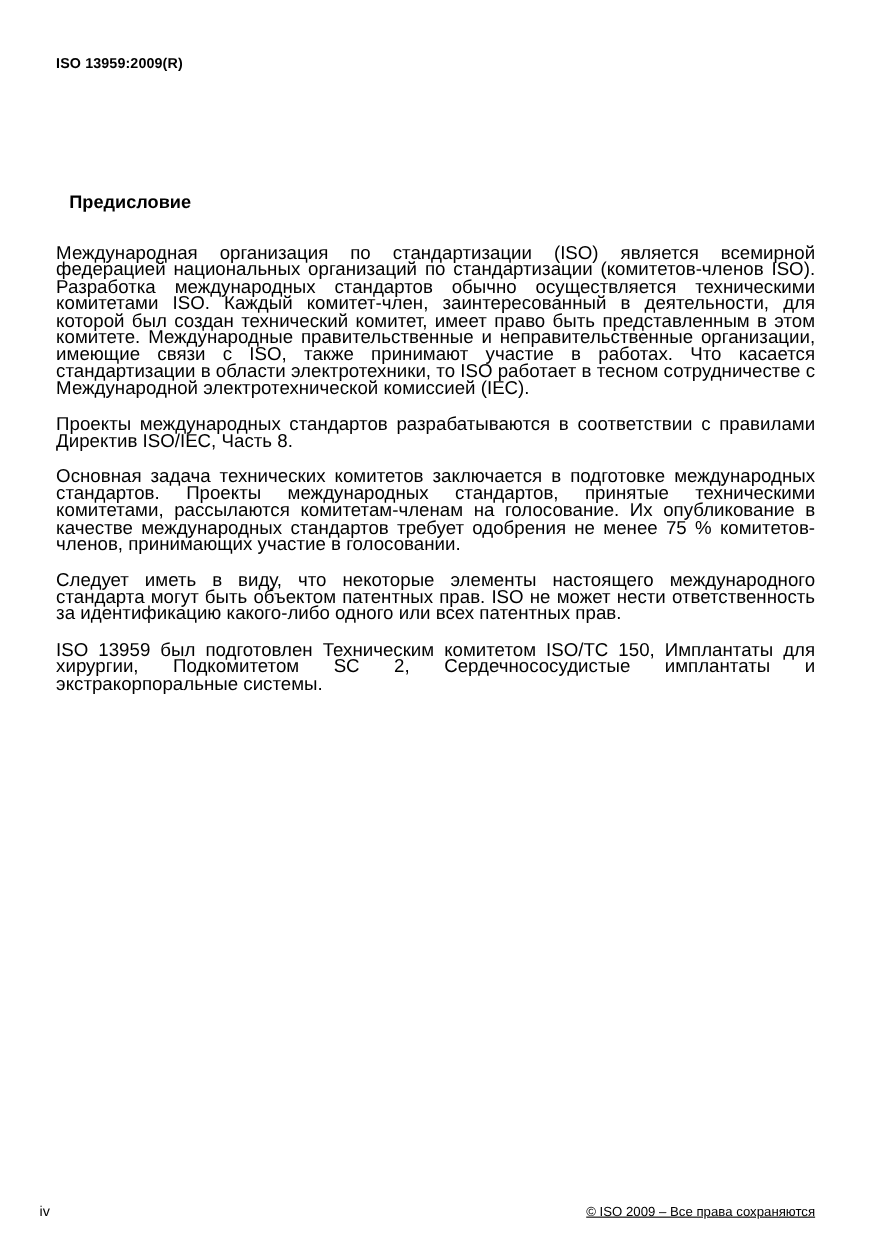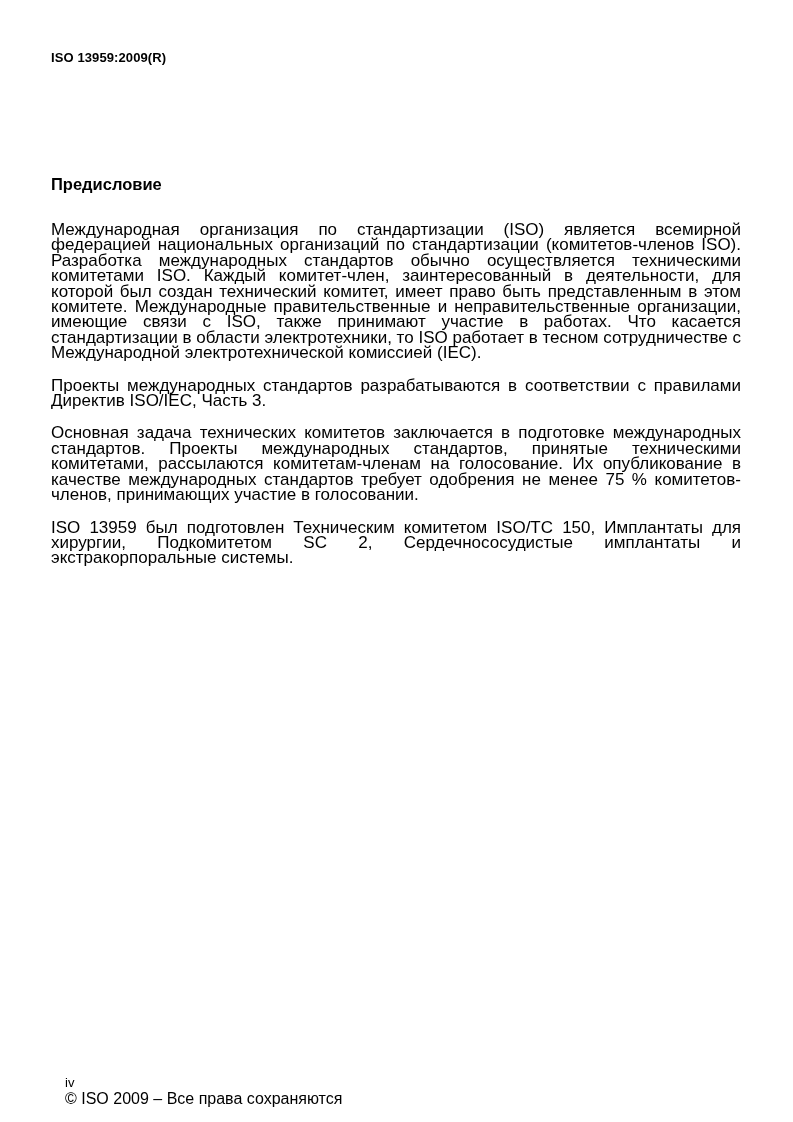--- a/index.html
+++ b/index.html
@@ -16,62 +16,63 @@
     overflow: hidden;
   }
   .doc-header {
     font-size: 13px;
     font-weight: bold;
     letter-spacing: 0.1px;
   }
   .doc-title {
     font-size: 16.5px;
     font-weight: bold;
-    margin: 110px 0 28px 0;
+    margin: 110px 0 28px 12px;
   }
   .body-text {
     font-size: 17px;
     line-height: 15.4px;
     text-align: justify;
     margin: 0 0 17px 0;
   }
   .body-text .italic {
   }
   .doc-footer {
     position: absolute;
-    left: 65px;
+    left: 36px;
     right: 52px;
     bottom: 14px;
     display: flex;
     justify-content: space-between;
     align-items: baseline;
-    flex-direction: column;
   }
   .page-number {
     font-size: 13px;
   }
   .copyright {
-    font-size: 16px;
+    font-size: 12px;
+    text-decoration: underline;
   }
 </style>
 </head>
 <body>
 
 <div class="page">
 
   <div class="doc-header">ISO 13959:2009(R)</div>
 
   <h1 class="doc-title">Предисловие</h1>
 
   <p class="body-text">Международная организация по стандартизации (ISO) является всемирной федерацией национальных организаций по стандартизации (комитетов-членов ISO). Разработка международных стандартов обычно осуществляется техническими комитетами ISO. Каждый комитет-член, заинтересованный в деятельности, для которой был создан технический комитет, имеет право быть представленным в этом комитете. Международные правительственные и неправительственные организации, имеющие связи с ISO, также принимают участие в работах. Что касается стандартизации в области электротехники, то ISO работает в тесном сотрудничестве с Международной электротехнической комиссией (IEC).</p>
 
-  <p class="body-text">Проекты международных стандартов разрабатываются в соответствии с правилами Директив ISO/IEC, Часть 3.</p>
+  <p class="body-text">Проекты международных стандартов разрабатываются в соответствии с правилами Директив ISO/IEC, Часть 8.</p>
 
   <p class="body-text">Основная задача технических комитетов заключается в подготовке международных стандартов. Проекты международных стандартов, принятые техническими комитетами, рассылаются комитетам-членам на голосование. Их опубликование в качестве международных стандартов требует одобрения не менее 75 % комитетов-членов, принимающих участие в голосовании.</p>
 
+  <p class="body-text">Следует иметь в виду, что некоторые элементы настоящего международного стандарта могут быть объектом патентных прав. ISO не может нести ответственность за идентификацию какого-либо одного или всех патентных прав.</p>
 
   <p class="body-text"><span>ISO 13959 был подготовлен Техническим комитетом ISO/TC 150, </span><span class="italic">Имплантаты для хирургии,</span><span> Подкомитетом SC 2, </span><span class="italic">Сердечнососудистые имплантаты и экстракорпоральные системы</span><span>.</span></p>
 
 
   <div class="doc-footer">
     <span class="page-number">iv</span>
     <span class="copyright">© ISO 2009 – Все права сохраняются</span>
   </div>
 
 </div>

